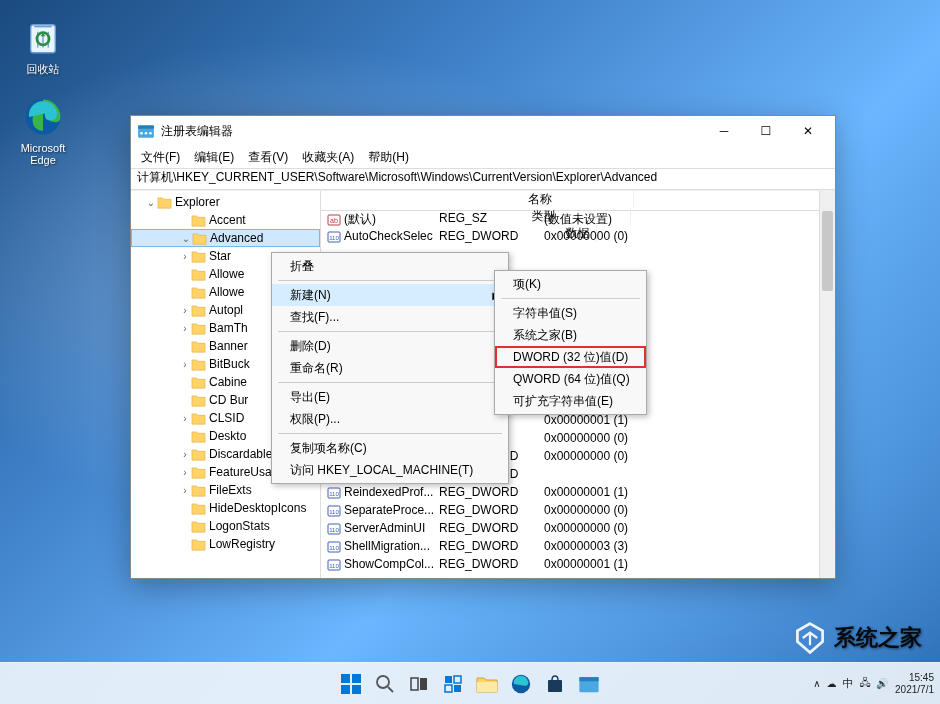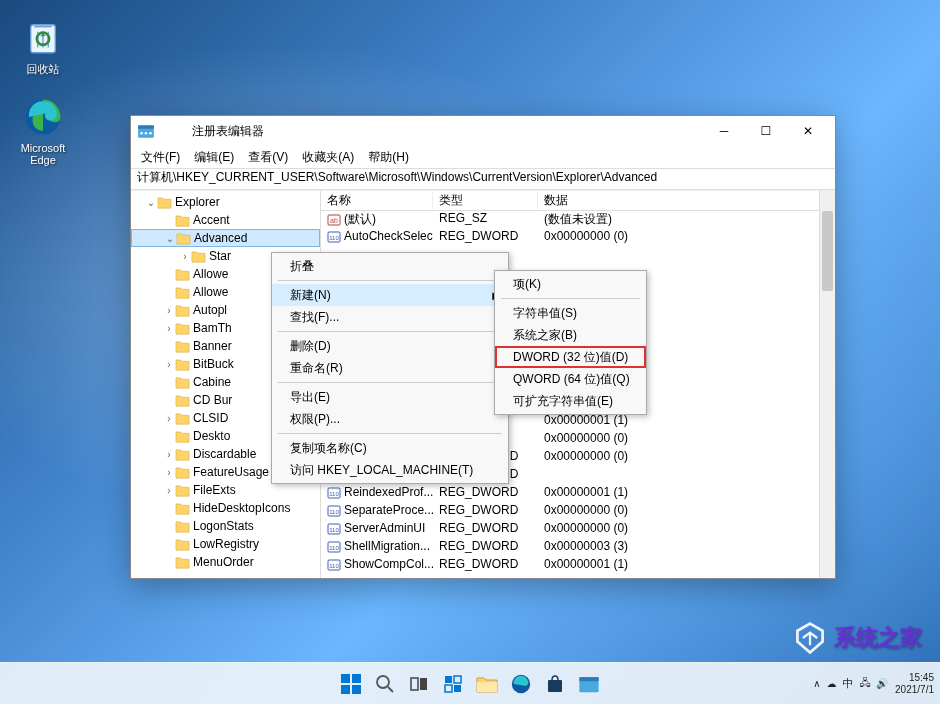--- a/index.html
+++ b/index.html
@@ -8,39 +8,39 @@
 .wallpaper::before { content:""; position:absolute; inset:0; background: radial-gradient(circle at 65% 45%, rgba(255,255,255,0.5) 0%, transparent 25%), radial-gradient(circle at 40% 55%, rgba(100,200,255,0.3) 0%, transparent 30%); }
 
 .desktop-icon { position: absolute; width: 70px; text-align: center; color: #fff; font-size: 11px; text-shadow: 1px 1px 2px rgba(0,0,0,0.6); cursor: pointer; }
 .desktop-icon .icon-img { width: 42px; height: 42px; margin: 0 auto 4px; display:flex; align-items:center; justify-content:center; }
 .di1 { top: 16px; left: 8px; }
 .di2 { top: 96px; left: 8px; }
 
 .window { position: absolute; left: 130px; top: 115px; width: 706px; height: 464px; background: #fff; border: 1px solid #888; box-shadow: 0 8px 30px rgba(0,0,0,0.3); display:flex; flex-direction:column; }
 .titlebar { height: 30px; display:flex; align-items:center; padding: 0 6px; }
 .titlebar .app-icon { width: 18px; height: 18px; margin-right: 6px; }
-.titlebar .title { font-size: 12px; flex: 1; margin-left: 31px; }
+.titlebar .title { font-size: 12px; flex: 1; }
 .win-btn { width: 42px; height: 28px; display:flex; align-items:center; justify-content:center; font-size: 12px; }
 
 .menubar { height: 22px; display:flex; align-items:center; padding: 0 4px; font-size: 12px; gap: 2px; }
 .menubar span { padding: 2px 6px; }
 .addressbar { height: 22px; border-top:1px solid #ddd; border-bottom:1px solid #ddd; font-size: 12px; display:flex; padding: 0 6px; background:#fff; }
 
 .content { flex:1; display:flex; overflow:hidden; border-top:1px solid #eee; }
 .tree { width: 190px; border-right:1px solid #ddd; overflow-y:auto; font-size:12px; padding:2px 0; }
 .tree-item { display:flex; align-items:center; height:18px; padding-left: 4px; white-space:nowrap; }
 .tree-item .expander { width:12px; text-align:center; color:#666; font-size:10px; }
 .tree-item .folder-icon { width:15px; height:13px; margin-right:3px; }
 .tree-item.sel { background:#cde8ff; border:1px solid #7ab8e8; }
 .tree-item.l1 { padding-left: 14px; }
-.tree-item.l2 { padding-left: 32px; }
+.tree-item.l2 { padding-left: 48px; }
 .tree-item.l3 { padding-left: 48px; }
 
 .list { flex:1; overflow:auto; font-size:12px; }
-.list-header { display:flex; border-bottom:1px solid #ddd; height:20px; align-items:center; background:#fff; }
+.list-header { display:flex; border-bottom:1px solid #ddd; height:20px; align-items:center; background:#fff;flex-direction:column; }
 .list-header > div { padding: 0 6px; border-right:1px solid #eee; }
 .col-name { width:112px; }
 .col-type { width:105px; }
 .col-data { flex:1; }
 .list-row { display:flex; height:18px; align-items:flex-start; }
 .list-row > div { padding: 0 6px; white-space:nowrap; overflow:hidden; }
 .list-row .val-icon { width:14px; height:14px; margin-right:3px; display:inline-flex; vertical-align:middle; }
 
 .context-menu { position:absolute; background:#f8f8f8; border:1px solid #aaa; box-shadow:2px 2px 6px rgba(0,0,0,0.25); font-size:12px; padding:2px 0; z-index:100; }
 .context-menu .item { height:22px; display:flex; align-items:center; padding:0 30px 0 18px; white-space:nowrap; position:relative; }
@@ -50,21 +50,21 @@
 .cm1 { left:271px; top:252px; width:238px; }
 .cm2 { left:494px; top:270px; width:153px; }
 .cm2 .highlighted { border:2px solid #e03030; padding-left:16px; }
 
 .taskbar { position:absolute; bottom:0; left:0; right:0; height:42px; background:rgba(240,245,250,0.9); backdrop-filter:blur(10px); border-top:1px solid rgba(255,255,255,0.3); display:flex; align-items:center; justify-content:center; }
 .taskbar-icons { display:flex; gap:6px; align-items:center; }
 .tb-icon { width:28px; height:28px; display:flex; align-items:center; justify-content:center; border-radius:4px; }
 .tray { position:absolute; right:6px; display:flex; align-items:center; gap:6px; font-size:10px; color:#222; }
 .tray .time-block { text-align:right; line-height:1.2; }
 
-.watermark { position:absolute; right:18px; bottom:48px; color:#6d28d9; font-size:22px; font-weight:bold; text-shadow:1px 1px 3px rgba(0,0,0,0.5); display:flex; align-items:center; gap:6px; opacity:0.92; }
+.watermark { position:absolute; right:18px; bottom:48px; color:#000000; font-size:22px; font-weight:bold; text-shadow:1px 1px 3px rgba(0,0,0,0.5); display:flex; align-items:center; gap:6px; opacity:0.92; }
 .watermark svg { width:36px; height:36px; }
 
 .scrollbar-v { position:absolute; right:0; top:0; bottom:0; width:16px; background:#f0f0f0; border-left:1px solid #ddd; }
 .scrollbar-v .thumb { position:absolute; left:2px; right:2px; top:20px; height:80px; background:#c8c8c8; border-radius:2px; }
 </style>
 </head>
 <body>
 
 <div class="wallpaper"></div>
 
@@ -256,27 +256,20 @@
             </svg></span>
           <span>LogonStats</span>
         </div>
         <div class="tree-item l2">
           <span class="expander"></span>
           <span class="folder-icon"><svg viewBox="0 0 16 14">
               <path d="M1 2 L6 2 L7.5 3.5 L15 3.5 L15 13 L1 13 Z" fill="#ffd368" stroke="#d4a030" stroke-width="0.5"></path>
             </svg></span>
           <span>LowRegistry</span>
         </div>
-        <div class="tree-item l2">
-          <span class="expander"></span>
-          <span class="folder-icon"><svg viewBox="0 0 16 14">
-              <path d="M1 2 L6 2 L7.5 3.5 L15 3.5 L15 13 L1 13 Z" fill="#ffd368" stroke="#d4a030" stroke-width="0.5"></path>
-            </svg></span>
-          <span>MenuOrder</span>
-        </div>
       </div>
     <div class="list" style="position:relative">
       <div class="list-header">
         <div class="col-name">名称</div>
         <div class="col-type">类型</div>
         <div class="col-data">数据</div>
       </div>
       <div id="list-body">
           <div class="list-row">
             <div class="col-name"><span class="val-icon">

